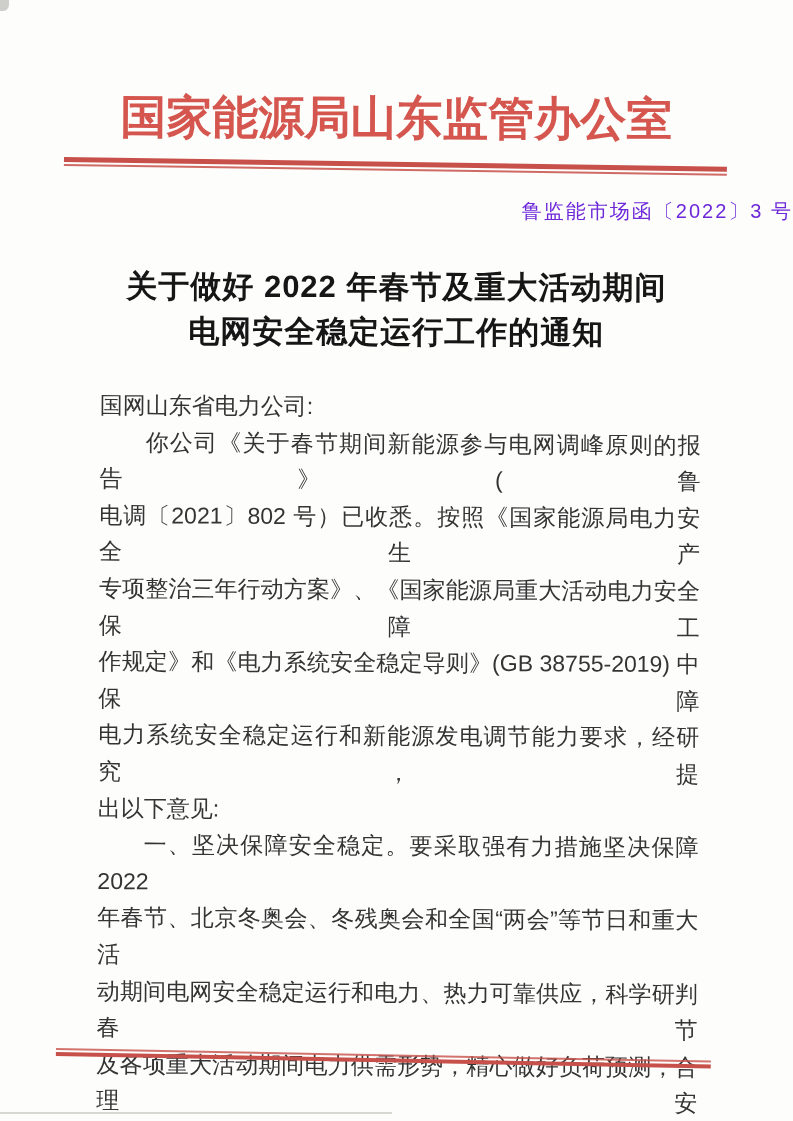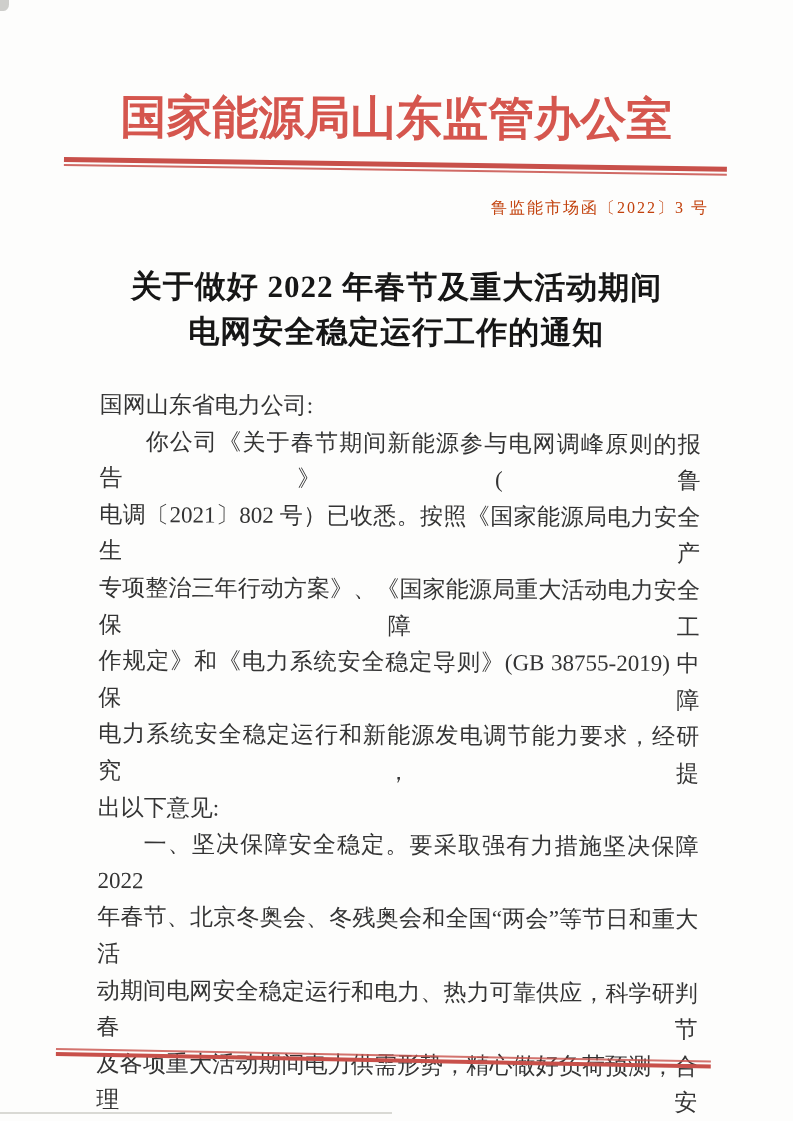--- a/index.html
+++ b/index.html
@@ -9,21 +9,21 @@
     --body-text:#343434;
     --page-bg:#fdfdfc;
   }
   *{margin:0;padding:0;box-sizing:border-box;}
   html,body{background:#ffffff;}
   .page{
     position:relative;
     width:793px;height:1121px;
     background:var(--page-bg);
     overflow:hidden;
-    font-family:Liberation Serif, serif;
+    font-family:Liberation Sans, sans-serif;
   }
   
   .agency{
     position:absolute;top:86px;left:0;width:100%;
     text-align:center;
     font-size:46px;font-weight:bold;
     color:var(--header-red);
     letter-spacing:0px;
     transform:rotate(0.25deg);
     transform-origin:left top;
@@ -33,23 +33,22 @@
   .header-rule{
     position:absolute;top:157px;left:64px;width:663px;
     transform:rotate(0.85deg);transform-origin:left top;
   }
   .header-rule .thick{height:4.5px;background:var(--rule-red);}
   .header-rule .gap{height:2.5px;}
   .header-rule .thin{height:1.5px;background:var(--rule-red);opacity:.85;}
   
   .doc-number{
     position:absolute;top:198px;left:0;width:100%;
-    padding-right:84px;
     text-align:right;
-    font-size:16px;color:#c2410c;
+    font-size:20px;color:#6d28d9;
     letter-spacing:2px;
     white-space:nowrap;
   }
   
   .title{
     position:absolute;top:263px;left:0;width:100%;
     text-align:center;
     font-size:31px;font-weight:bold;
     line-height:45px;
     color:var(--title-black);

